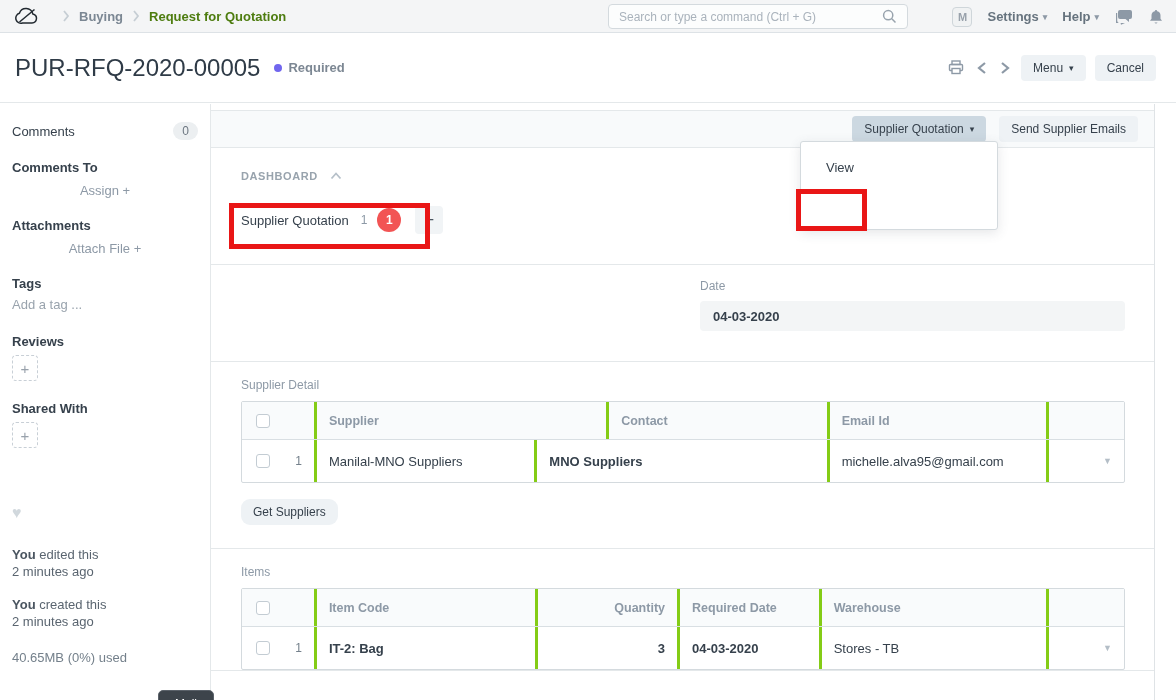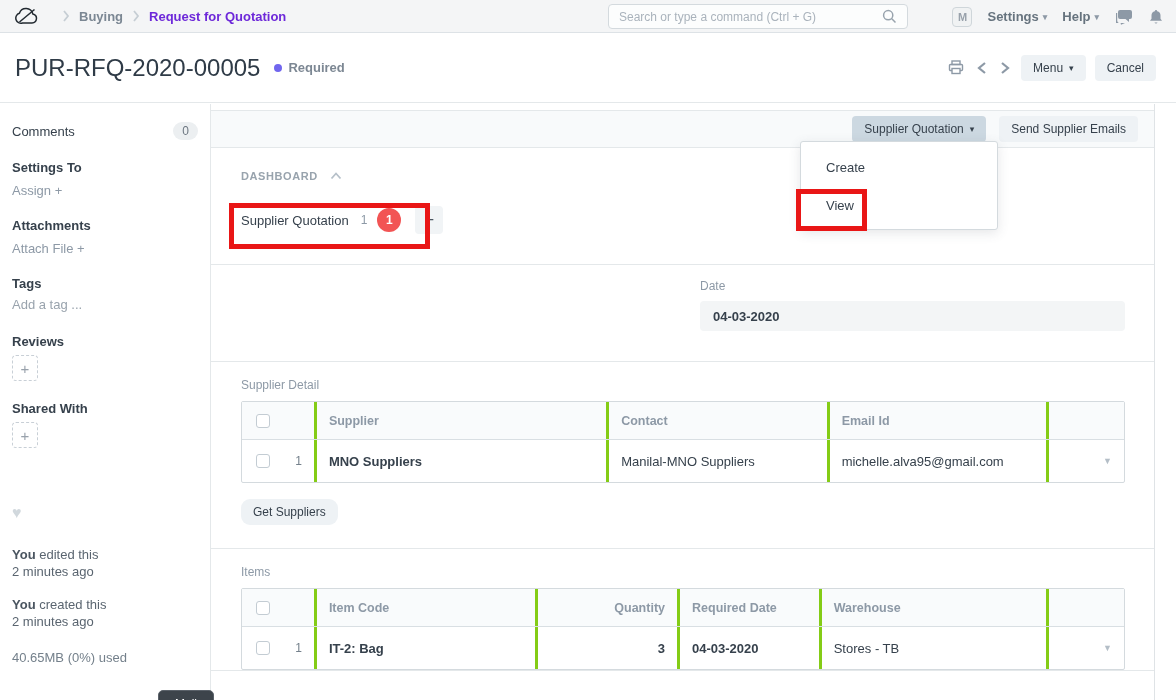--- a/index.html
+++ b/index.html
@@ -8,21 +8,21 @@
     font-family: "Liberation Sans", sans-serif;
     color:#36414c; background:#fff; overflow:hidden; position:relative;
   }
 
   
   .navbar{ height:33px; background:#f4f5f6; border-bottom:1px solid #dde2e6;
     display:flex; align-items:center; padding:0 15px; position:relative;}
   .logo{ display:flex; align-items:center; margin-right:14px;}
   .crumb-sep{ margin:0 9px; display:flex; align-items:center;}
   .crumb{ font-size:13px; font-weight:700; color:#7b8793; }
-  .crumb.current{ color:#6d28d9; }
+  .crumb.current{ color:#4d7c0f; }
   .nav-search{ position:absolute; left:608px; top:4px; width:300px; height:25px;
     border:1px solid #d4dade; border-radius:4px; background:#fcfdfd;
     font-size:12px; color:#4a5560; padding:0 30px 0 10px; outline:none;
     font-family:"Liberation Sans",sans-serif;}
   .nav-search::placeholder{ color:#aab3bc; }
   .search-ic{ position:absolute; left:882px; top:9px; }
   .nav-right{ position:absolute; right:13px; top:0; height:33px; display:flex; align-items:center; gap:15px;}
   .avatar{ width:20px; height:20px; border:1px solid #cfd6da; border-radius:4px; background:#f0f2f3;
     display:flex; align-items:center; justify-content:center; font-size:11px; font-weight:700; color:#98a1ab;}
   .nav-link{ font-size:13px; font-weight:700; color:#66737e; display:flex; align-items:center; gap:4px;}
@@ -43,21 +43,21 @@
   .btn-active{ background:#ccd8e1; }
 
   
   .sidebar{ position:absolute; left:0; top:104px; width:211px; bottom:0;
     border-right:1px solid #e4e8ea; background:#fff; padding:18px 12px 0;}
   .sb-row{ display:flex; align-items:center; justify-content:space-between; margin-bottom:20px;}
   .sb-label{ font-size:13px; color:#36414c; }
   .sb-badge{ background:#eceff1; color:#6c7680; font-size:12px; border-radius:10px;
     padding:2px 9px; }
   .sb-head{ font-size:13px; font-weight:700; color:#36414c; margin-bottom:8px;}
-  .sb-action{ font-size:13px; color:#8d99a6; margin-bottom:20px; cursor:pointer;}
+  .sb-action{ font-size:13px; color:#8d99a6; margin-bottom:20px; cursor:pointer;text-align:center;}
   .sb-muted{ font-size:13px; color:#99a3ad; margin-bottom:22px;}
   .dash-plus{ width:26px; height:26px; border:1px dashed #c8cfd6; border-radius:4px;
     color:#98a1ab; display:flex; align-items:center; justify-content:center;
     font-size:15px; margin-bottom:20px; cursor:pointer; background:#fff;}
   .heart{ font-size:16px; color:#d1d8dd; margin:56px 0 24px; }
   .activity{ font-size:13px; color:#5a6570; line-height:17px; margin-bottom:16px;}
   .activity b{ color:#4a5560; }
   .storage{ font-size:13px; color:#74808b; margin-top:20px;}
 
   
@@ -203,21 +203,21 @@
     </button>
   </div>
 </div>
 
 <div class="sidebar">
   <div class="sb-row">
     <span class="sb-label">Comments</span>
     <span class="sb-badge">0</span>
   </div>
 
-  <div class="sb-head">Settings To</div>
+  <div class="sb-head">Comments To</div>
   <div class="sb-action">
     <span>Assign</span>
     <span>+</span>
   </div>
 
   <div class="sb-head">Attachments</div>
   <div class="sb-action">
     <span>Attach File</span>
     <span>+</span>
   </div>
@@ -299,22 +299,22 @@
         <div class="g-c col-s-supplier">Supplier</div>
         <div class="g-c col-s-contact">Contact</div>
         <div class="g-c col-s-email">Email Id</div>
         <div class="g-c col-last"></div>
       </div>
       <div class="g-row">
         <div class="g-c col-idx">
           <span class="checkbox"></span>
           <span class="idx-num">1</span>
         </div>
+        <div class="g-c col-s-contact">Manilal-MNO Suppliers</div>
         <div class="g-c col-s-supplier bold">MNO Suppliers</div>
-        <div class="g-c col-s-contact">Manilal-MNO Suppliers</div>
         <div class="g-c col-s-email">michelle.alva95@gmail.com</div>
         <div class="g-c col-last">▼</div>
       </div>
     </div>
     <button class="btn get-suppliers">
       <span>Get Suppliers</span>
     </button>
   </div>
 
   <div class="table-sec">
@@ -339,20 +339,19 @@
         <div class="g-c col-i-qty right bold">3</div>
         <div class="g-c col-i-date bold">04-03-2020</div>
         <div class="g-c col-i-wh">Stores - TB</div>
         <div class="g-c col-last">▼</div>
       </div>
     </div>
   </div>
 </div>
 
 <div class="dropdown-menu">
-  <div class="dd-item">Create</div>
   <div class="dd-item">View</div>
 </div>
 
 <div class="anno anno-dash"></div>
 <div class="anno anno-view"></div>
 
 <div class="mail-tooltip">Mail</div>
 
 </body></html>

